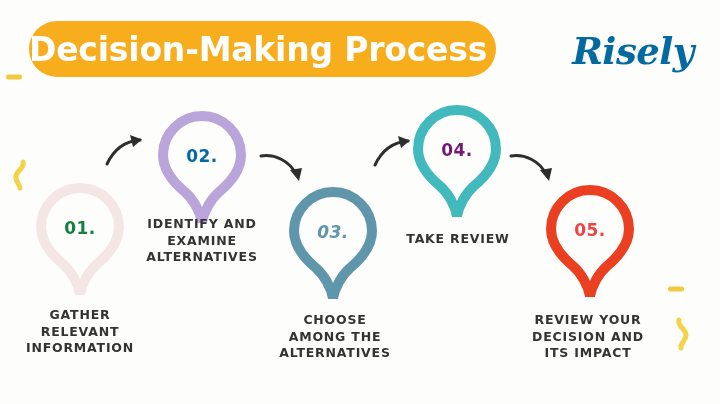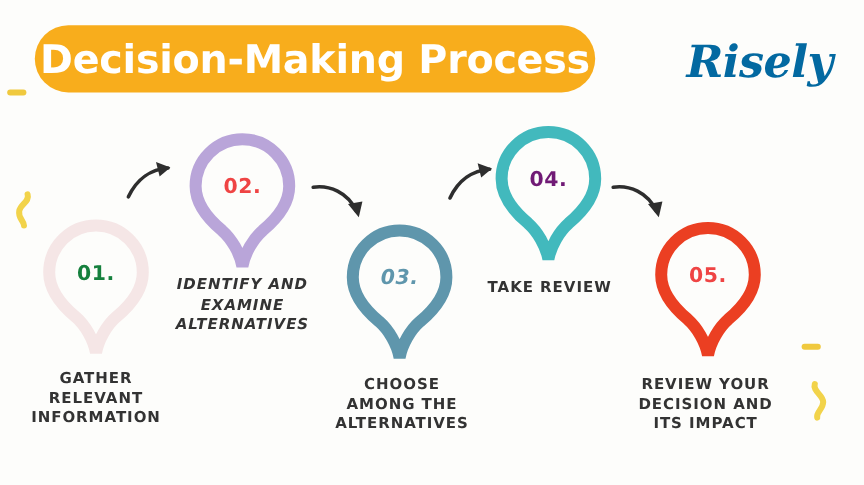--- a/index.html
+++ b/index.html
@@ -25,21 +25,20 @@
   #title-badge {
     position: absolute;
     left: 29px;
     top: 21px;
     width: 467px;
     height: 56px;
     background: #f8ad1c;
     border-radius: 28px;
     display: flex;
     align-items: center;
-    justify-content: center;
   }
   #title-text {
     color: #ffffff;
     font-size: 33px;
     font-weight: bold;
     letter-spacing: -0.2px;
     font-family: "DejaVu Sans", sans-serif;
     white-space: nowrap;
   }
   #brand-logo {
@@ -186,23 +185,23 @@
   <div class="pin" style="left:157px; top:110px; width:90px; height:118px;">
     <svg width="90" height="118" viewBox="0 0 90 118">
       <path d="M45 6
                C 23.5 6, 6 23.5, 6 45
                C 6 60, 16 72, 28 82
                C 36 89, 43 101, 45 112
                C 47 101, 54 89, 62 82
                C 74 72, 84 60, 84 45
                C 84 23.5, 66.5 6, 45 6 Z" fill="none" stroke="#b9a5d9" stroke-width="10"></path>
     </svg>
-    <div class="pin-number" style="top:36px; color:#ef4444;">02.</div>
-  </div>
-  <div class="step-label" style="left:122px; top:229px; width:160px;font-style:italic;">IDENTIFY AND
+    <div class="pin-number" style="top:36px; color:#0369a1;">02.</div>
+  </div>
+  <div class="step-label" style="left:122px; top:216px; width:160px;">IDENTIFY AND
 EXAMINE
 ALTERNATIVES</div>
 
   <div class="pin" style="left:288px; top:186px; width:90px; height:118px;">
     <svg width="90" height="118" viewBox="0 0 90 118">
       <path d="M45 6
                C 23.5 6, 6 23.5, 6 45
                C 6 60, 16 72, 28 82
                C 36 89, 43 101, 45 112
                C 47 101, 54 89, 62 82

